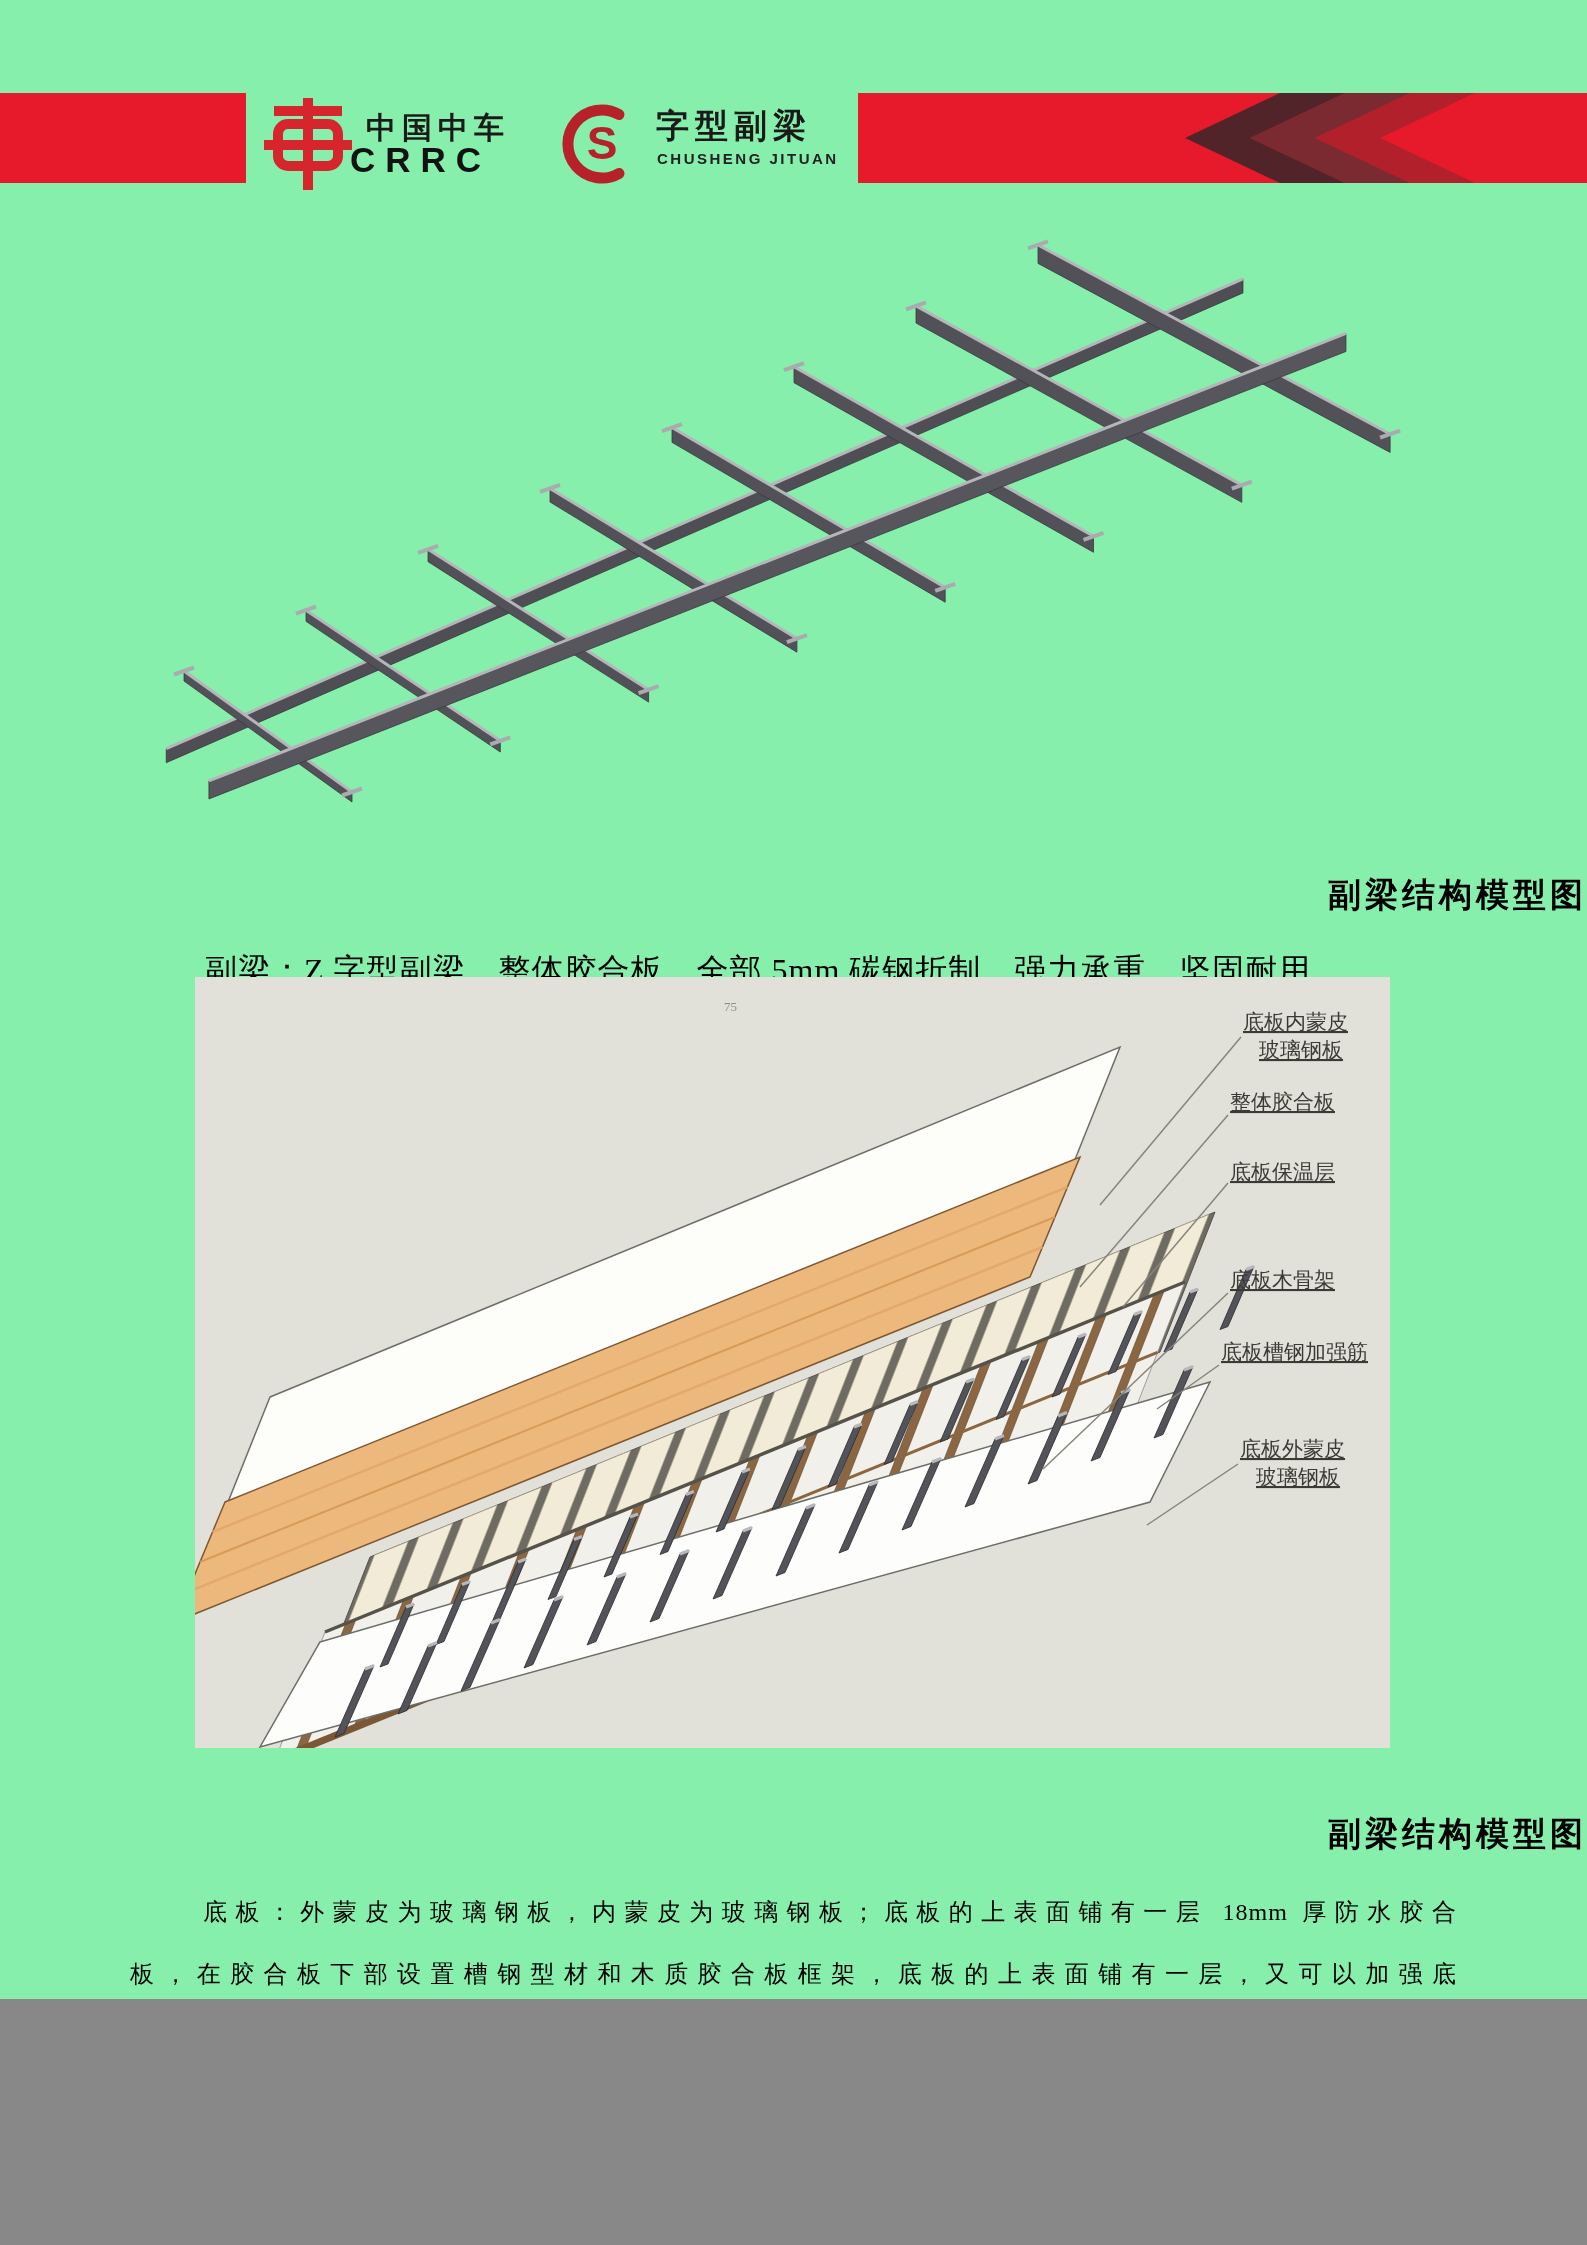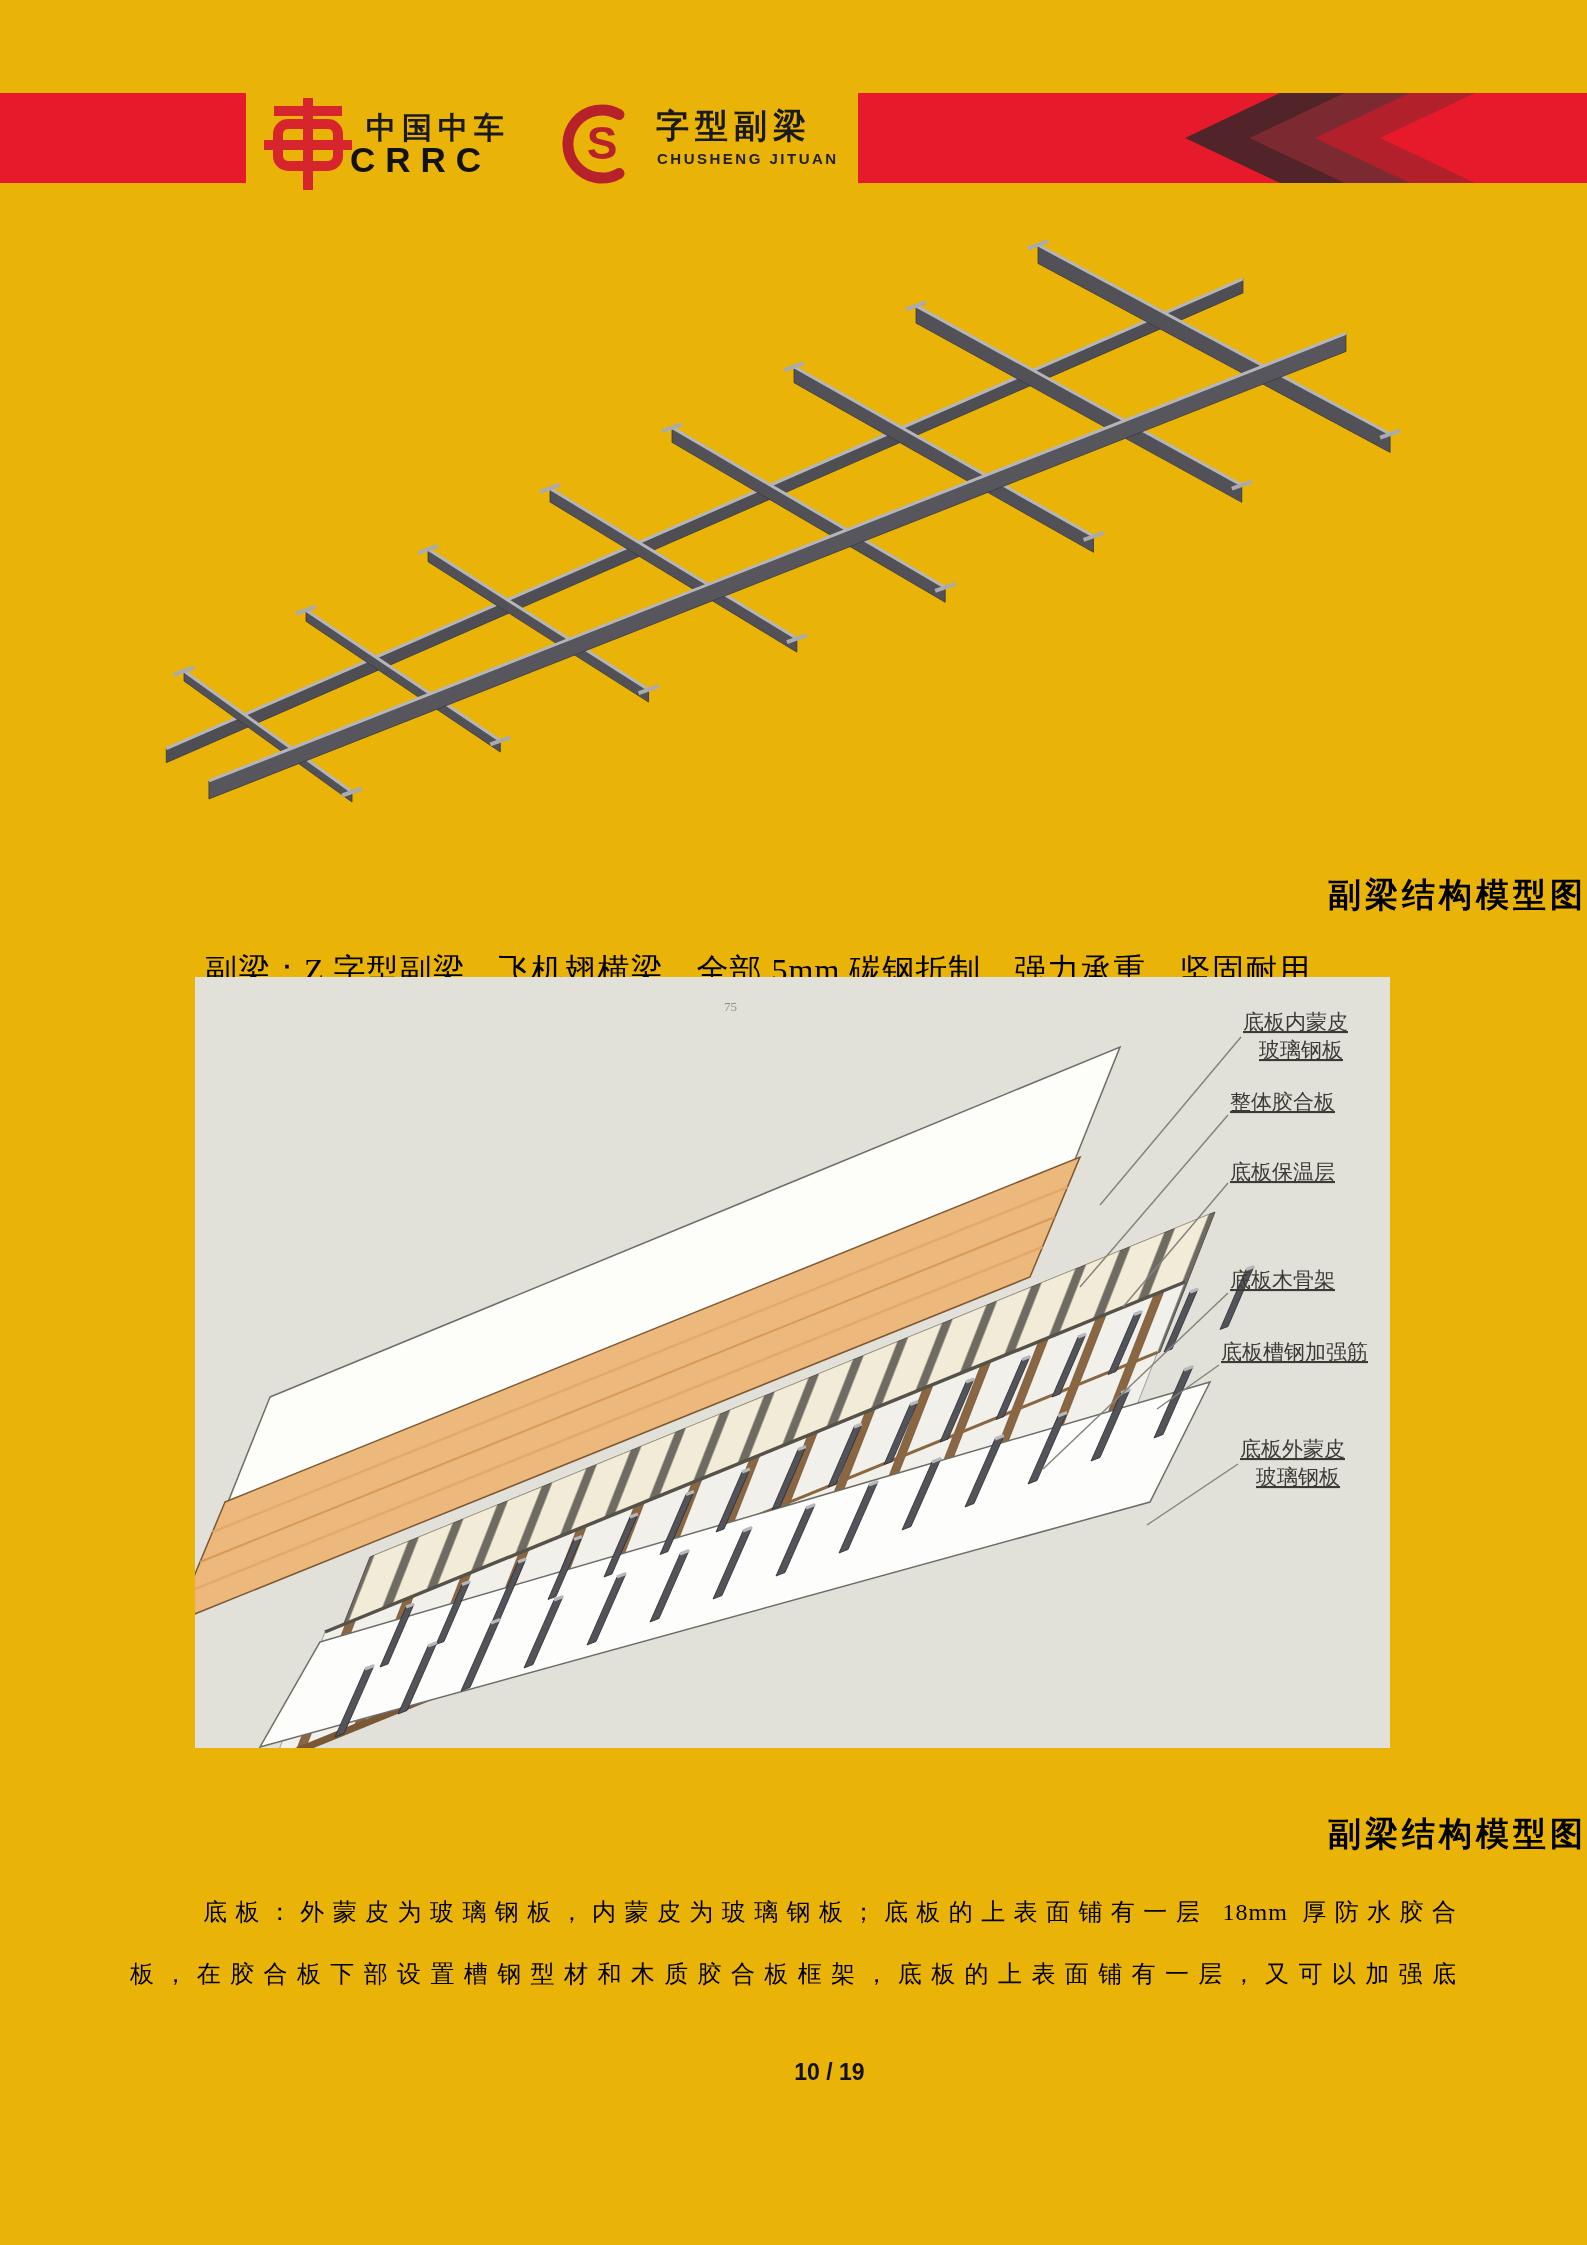--- a/index.html
+++ b/index.html
@@ -1,17 +1,17 @@
 <!DOCTYPE html>
 <html><head>
 <meta charset="utf-8">
 <style>
   html,body{margin:0;padding:0;background:#888;}
   .page{
-    position:relative;width:1587px;height:2245px;background:#eab308;
+    position:relative;width:1587px;height:1999px;background:#86efac;
     font-family:"Liberation Serif","DejaVu Serif",serif;overflow:hidden;
   }
   .abs{position:absolute;}
   
   .redbar{position:absolute;top:93px;height:90px;background:#e61a2b;}
   .redbar.left{left:0;width:246px;}
   .redbar.right{left:858px;width:729px;}
   .logo-cn{position:absolute;color:#1a1a1a;font-weight:700;white-space:nowrap;}
   .crrc-cn{left:366px;top:108px;font-size:30px;letter-spacing:6px;}
   .crrc-en{left:350px;top:140px;font-size:35px;letter-spacing:10px;font-family:"Liberation Sans","DejaVu Sans",sans-serif;color:#121212;}
@@ -95,21 +95,21 @@
         <line x1="888" y1="22.980000000000018" x2="1240.1000000000001" y2="212.01999999999998" stroke="#b4b6ba" stroke-width="3"></line>
         <line x1="878" y1="26.480000000000018" x2="898" y2="19.480000000000018" stroke="#a9abaf" stroke-width="4"></line>
         <line x1="1230.1000000000001" y1="215.51999999999998" x2="1250.1000000000001" y2="208.51999999999998" stroke="#a9abaf" stroke-width="4"></line>
         <polygon points="58.91495999999998,558.950324 1195.9490400000004,111.455276 1195.9490400000004,129.455276 58.91495999999998,576.950324" fill="#56565c" stroke="#3a3a3f" stroke-width="0.8"></polygon>
         <line x1="58.91495999999998" y1="558.950324" x2="1195.9490400000004" y2="111.455276" stroke="#b4b6ba" stroke-width="3"></line>
       </g>
   </svg>
 
   <div class="caption" style="top:871px;">副梁结构模型图</div>
 
-  <div class="para" style="left:132px;top:946px;text-indent:73px;">副梁：Z 字型副梁，飞机翅横梁，全部 5mm 碳钢折制，强力承重，坚固耐用。</div>
+  <div class="para" style="left:132px;top:946px;text-indent:73px;">副梁：Z 字型副梁，整体胶合板，全部 5mm 碳钢折制，强力承重，坚固耐用。</div>
 
   <div class="fig2">
     <svg width="1195" height="771" viewBox="0 0 1195 771">
 
       <text x="529" y="34" font-size="13" fill="#8e8e86">75</text>
 
       <polygon points="75,420 925,70 865,220 15,570" fill="#fdfdfa" stroke="#6d6d68" stroke-width="1.5"></polygon>
 
       <polygon points="175,580 1020,235 965,375 120,720" fill="#6e6b62" stroke="#55534c" stroke-width="1"></polygon>
       <g id="g-insul-slats">

